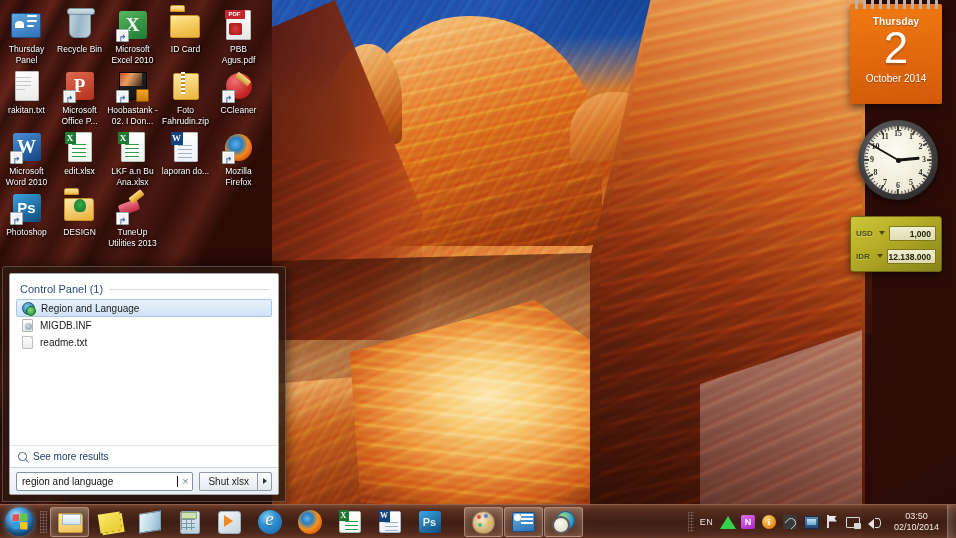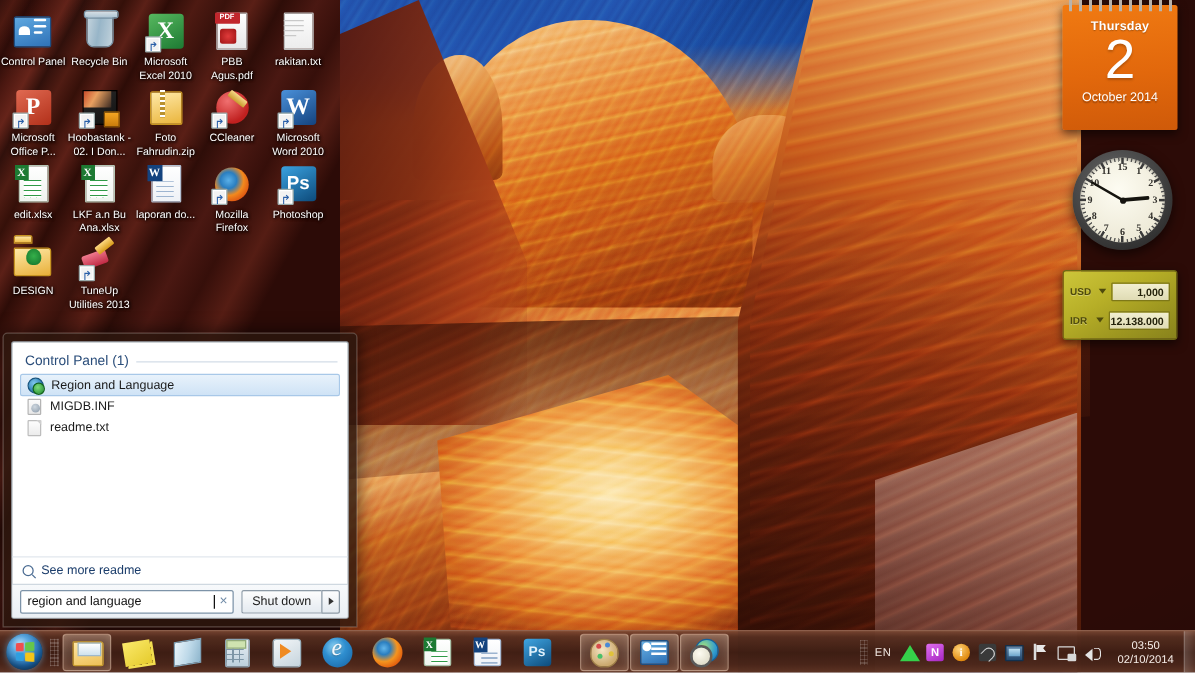--- a/index.html
+++ b/index.html
@@ -687,33 +687,39 @@
   <div id="icon-grid">
       <div class="dicon">
         <div class="glyph">
           <div class="ico-cp">
             <i style="left:4px;top:12px;width:9px;height:7px;border-radius:50% 50% 0 0;background:#fff"></i>
             <i style="left:16px;top:6px;width:10px;height:2px"></i>
             <i style="left:16px;top:11px;width:10px;height:2px"></i>
             <i style="left:16px;top:16px;width:7px;height:2px"></i>
           </div>
         </div>
-        <div class="lbl">Control Panel</div>
+        <div class="lbl">Thursday Panel</div>
       </div>
       <div class="dicon">
         <div class="glyph">
           <div class="ico-bin"></div>
         </div>
         <div class="lbl">Recycle Bin</div>
       </div>
       <div class="dicon">
         <div class="glyph sc">
           <div class="ico-excel">X</div>
         </div>
         <div class="lbl">Microsoft Excel 2010</div>
+      </div>
+      <div class="dicon">
+        <div class="glyph">
+          <div class="ico-folder"></div>
+        </div>
+        <div class="lbl">ID Card</div>
       </div>
       <div class="dicon">
         <div class="glyph">
           <div class="ico-pdf"></div>
         </div>
         <div class="lbl">PBB Agus.pdf</div>
       </div>
       <div class="dicon">
         <div class="glyph">
           <div class="ico-txt">
@@ -929,31 +935,31 @@
           <div class="sm-item">
             <span class="ii">
               <span class="ii-txt" style="position:absolute;"></span>
             </span>
             <span>readme.txt</span>
           </div>
         </div>
 
       <div id="sm-more">
         <span class="mag"></span>
-        <span>See more readme</span>
+        <span>See more results</span>
       </div>
 
       <div id="sm-bottom">
         <div id="sm-search">
           <span class="txt" title="Search programs and files">region and language</span>
           <span class="caret"></span>
           <span class="clr">×</span>
         </div>
         <div id="sm-shut">
-          <span class="main">Shut down</span>
+          <span class="main">Shut xlsx</span>
           <span class="arr">
             <i></i>
           </span>
         </div>
       </div>
 
     </div>
   </div>
 
   <div id="taskbar">

